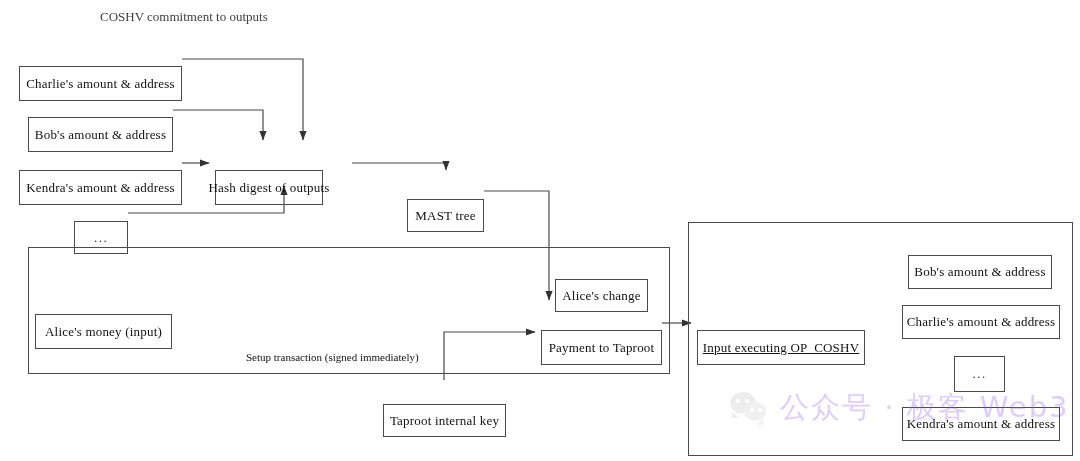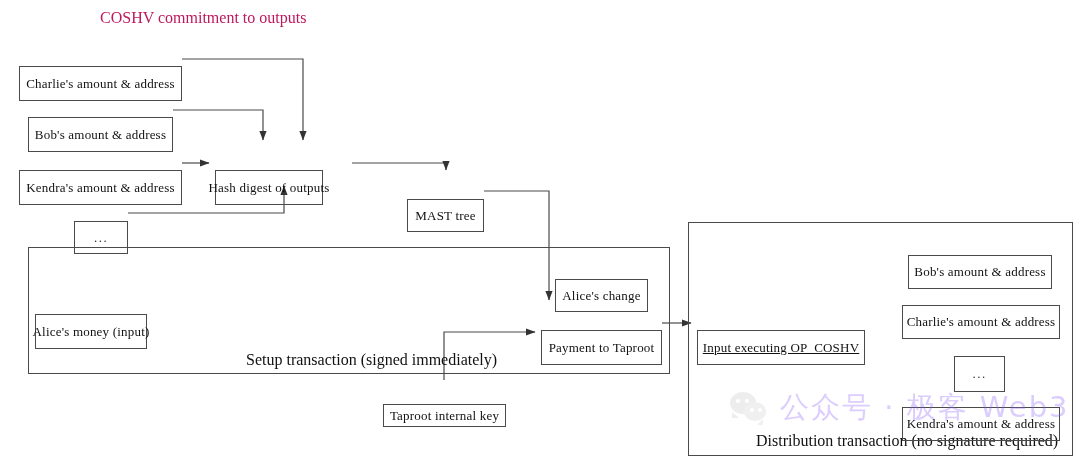--- a/index.html
+++ b/index.html
@@ -30,28 +30,28 @@
     margin-top: 24px;
   }
   .group {
     position: absolute;
     box-sizing: border-box;
     border: 1px solid #4a4a4a;
     background: transparent;
   }
   .group-label {
     position: absolute;
-    font-size: 16px;
+    font-size: 11px;
     color: #111111;
     white-space: nowrap;
   }
   .title {
     position: absolute;
-    font-size: 16px;
-    color: #be185d;
+    font-size: 13px;
+    color: #404040;
     white-space: nowrap;
   }
   .ellipsis {
     font-size: 13px;
     letter-spacing: 1.5px;
     color: #333;
   }
   #edges {
     position: absolute;
     left: 0;
@@ -158,30 +158,29 @@
 
   <div class="node ellipsis" style="left:74px; top:197px; width:54px; height:33px;">...</div>
 
   <div class="node" style="left:215px; top:146px; width:108px; height:35px;">Hash digest of outputs</div>
 
   <div class="node" style="left:407px; top:175px; width:77px; height:33px;">MAST tree</div>
 
   <div class="group" style="left:28px; top:247px; width:642px; height:127px;"></div>
   <div class="group-label" style="left:246px; top:351px;">Setup transaction (signed immediately)</div>
 
-  <div class="node" style="left:35px; top:290px; width:112px; height:35px;">Alice's money (input)</div>
+  <div class="node" style="left:35px; top:290px; width:137px; height:35px;">Alice's money (input)</div>
 
   <div class="node" style="left:555px; top:255px; width:93px; height:33px;">Alice's change</div>
 
   <div class="node" style="left:541px; top:306px; width:121px; height:35px;">Payment to Taproot</div>
 
-  <div class="node" style="left:383px; top:380px; width:123px; height:23px;">Taproot internal key</div>
+  <div class="node" style="left:383px; top:380px; width:123px; height:33px;">Taproot internal key</div>
 
   <div class="group" style="left:688px; top:222px; width:385px; height:234px;"></div>
-  <div class="group-label" style="left:756px; top:432px;">Distribution transaction (no signature required)</div>
 
   <div class="node" style="left:697px; top:306px; width:168px; height:35px;text-decoration:underline;">Input executing OP_COSHV</div>
 
   <div class="node" style="left:908px; top:231px; width:144px; height:34px;">Bob's amount &amp; address</div>
 
   <div class="node" style="left:902px; top:281px; width:158px; height:34px;">Charlie's amount &amp; address</div>
 
   <div class="node ellipsis" style="left:954px; top:332px; width:51px; height:36px;">...</div>
 
   <div class="node" style="left:902px; top:383px; width:158px; height:34px;">Kendra's amount &amp; address</div>

